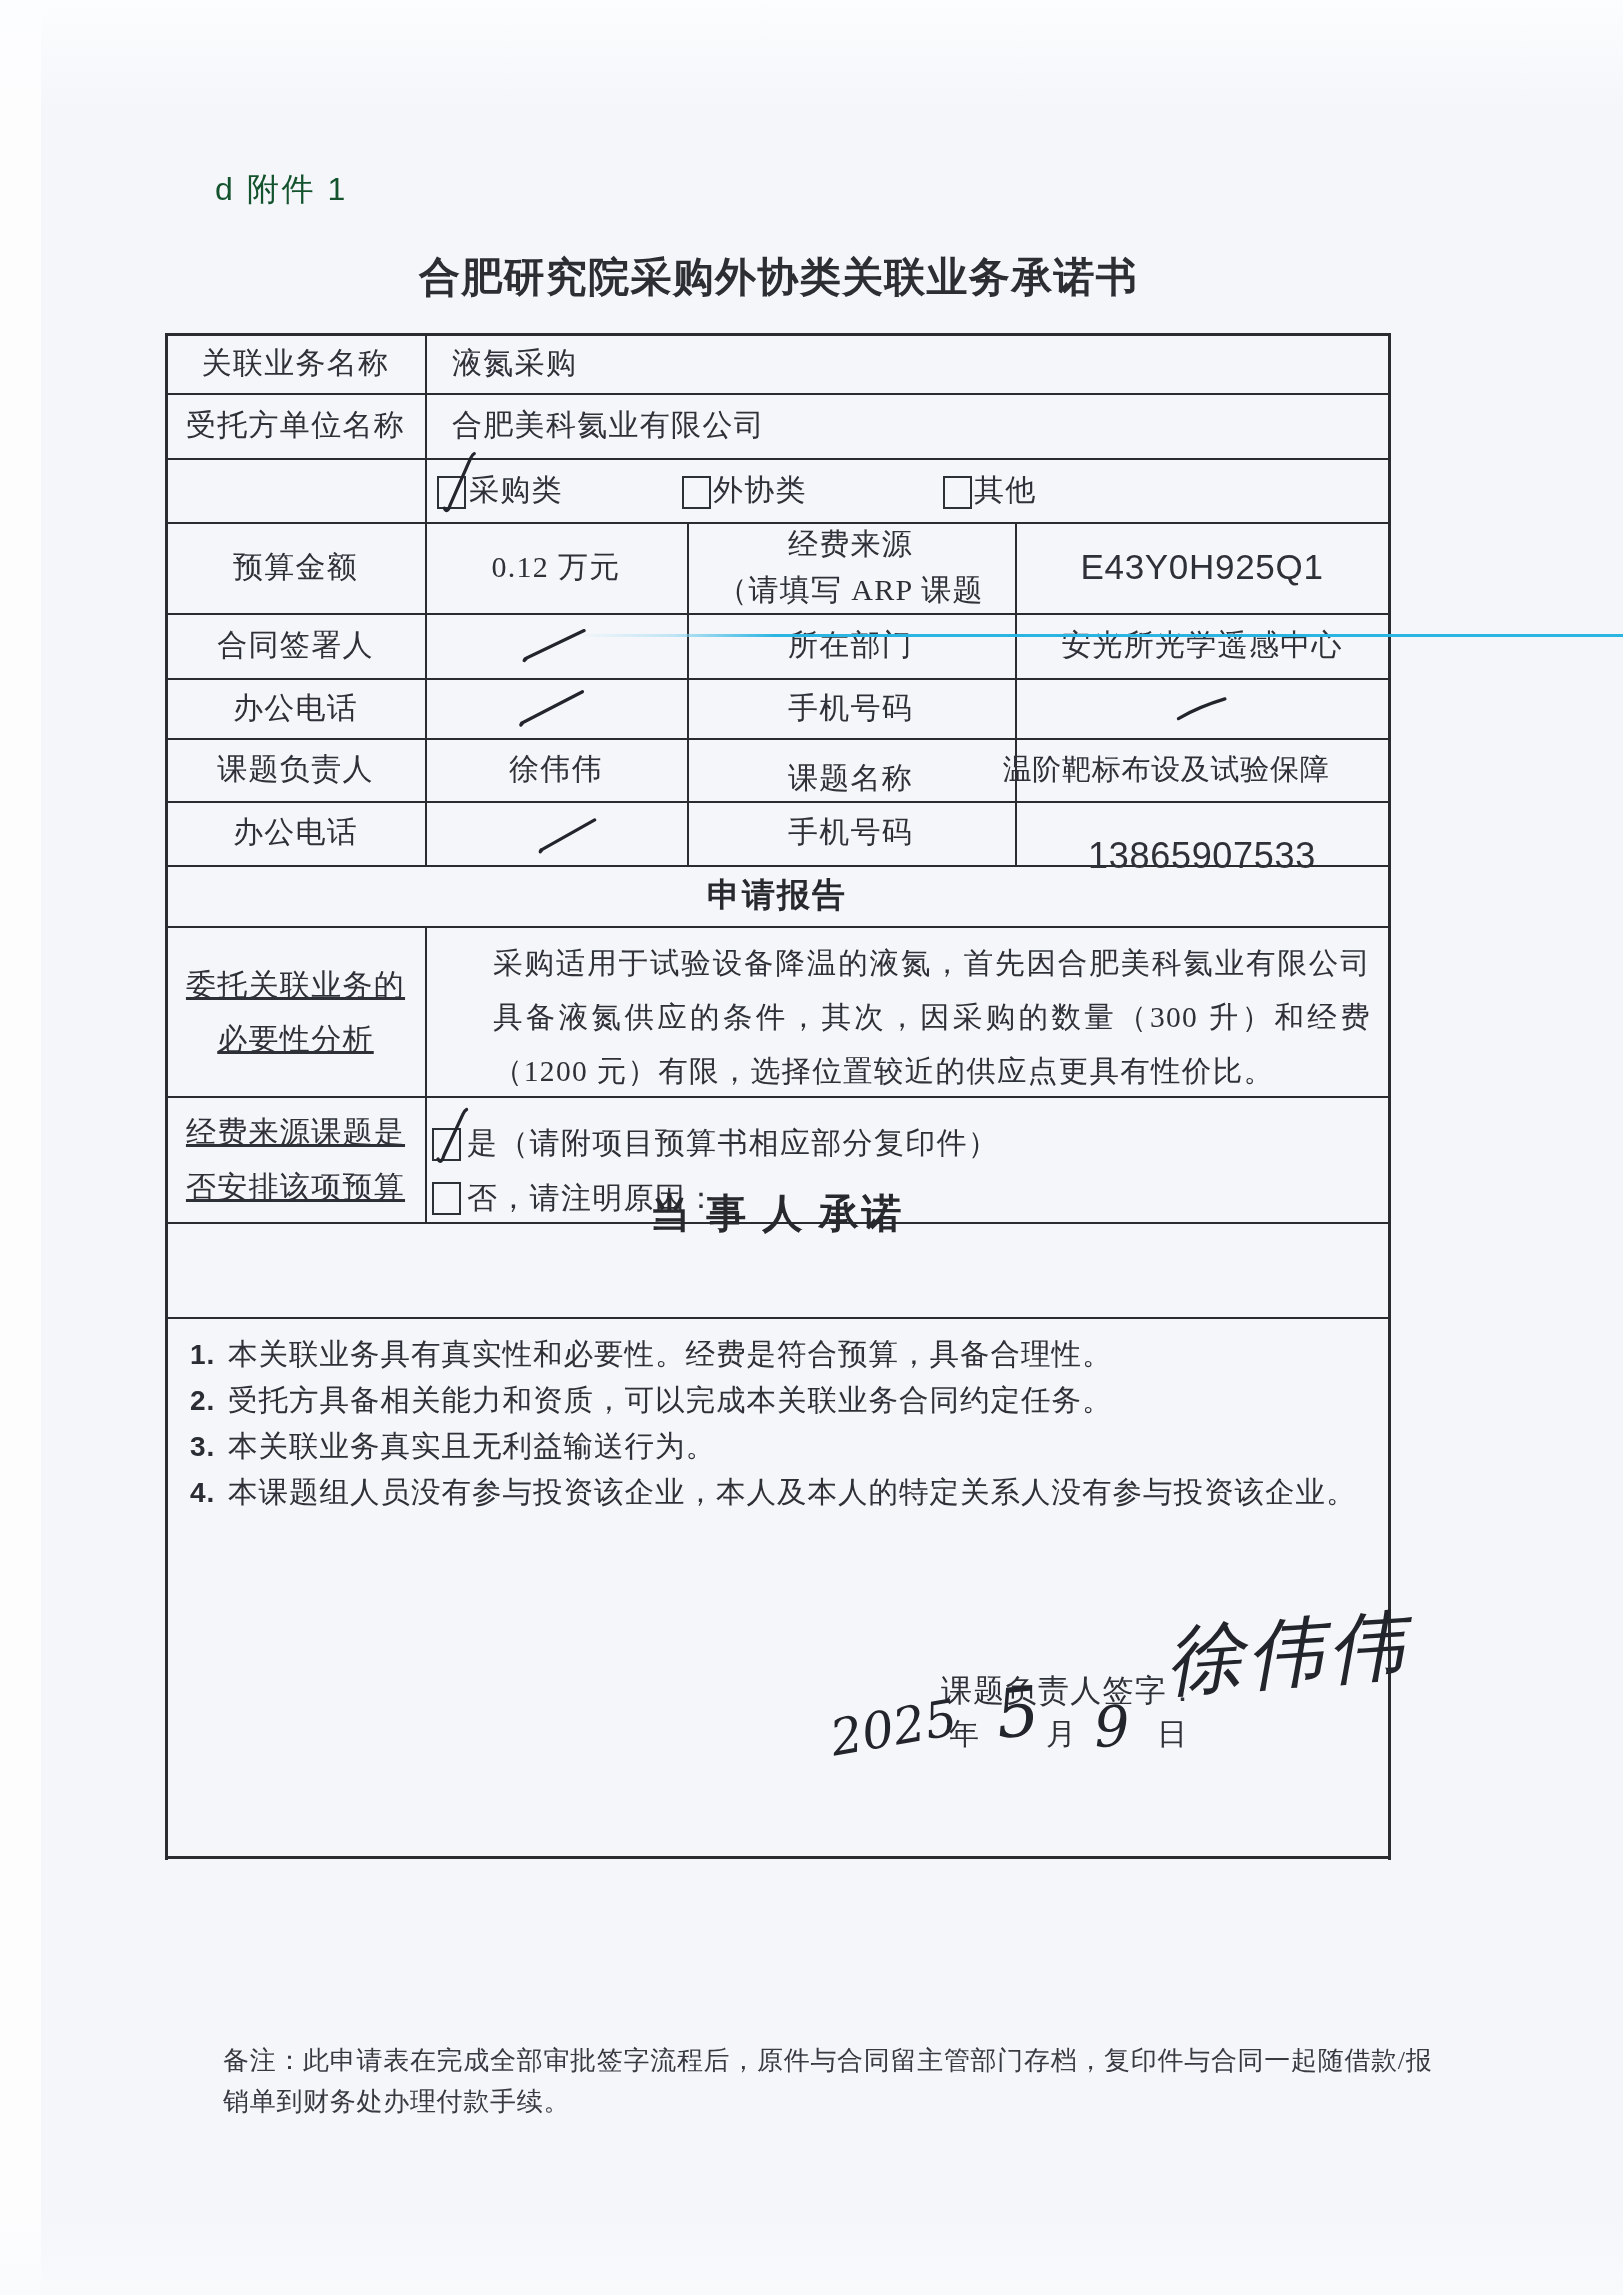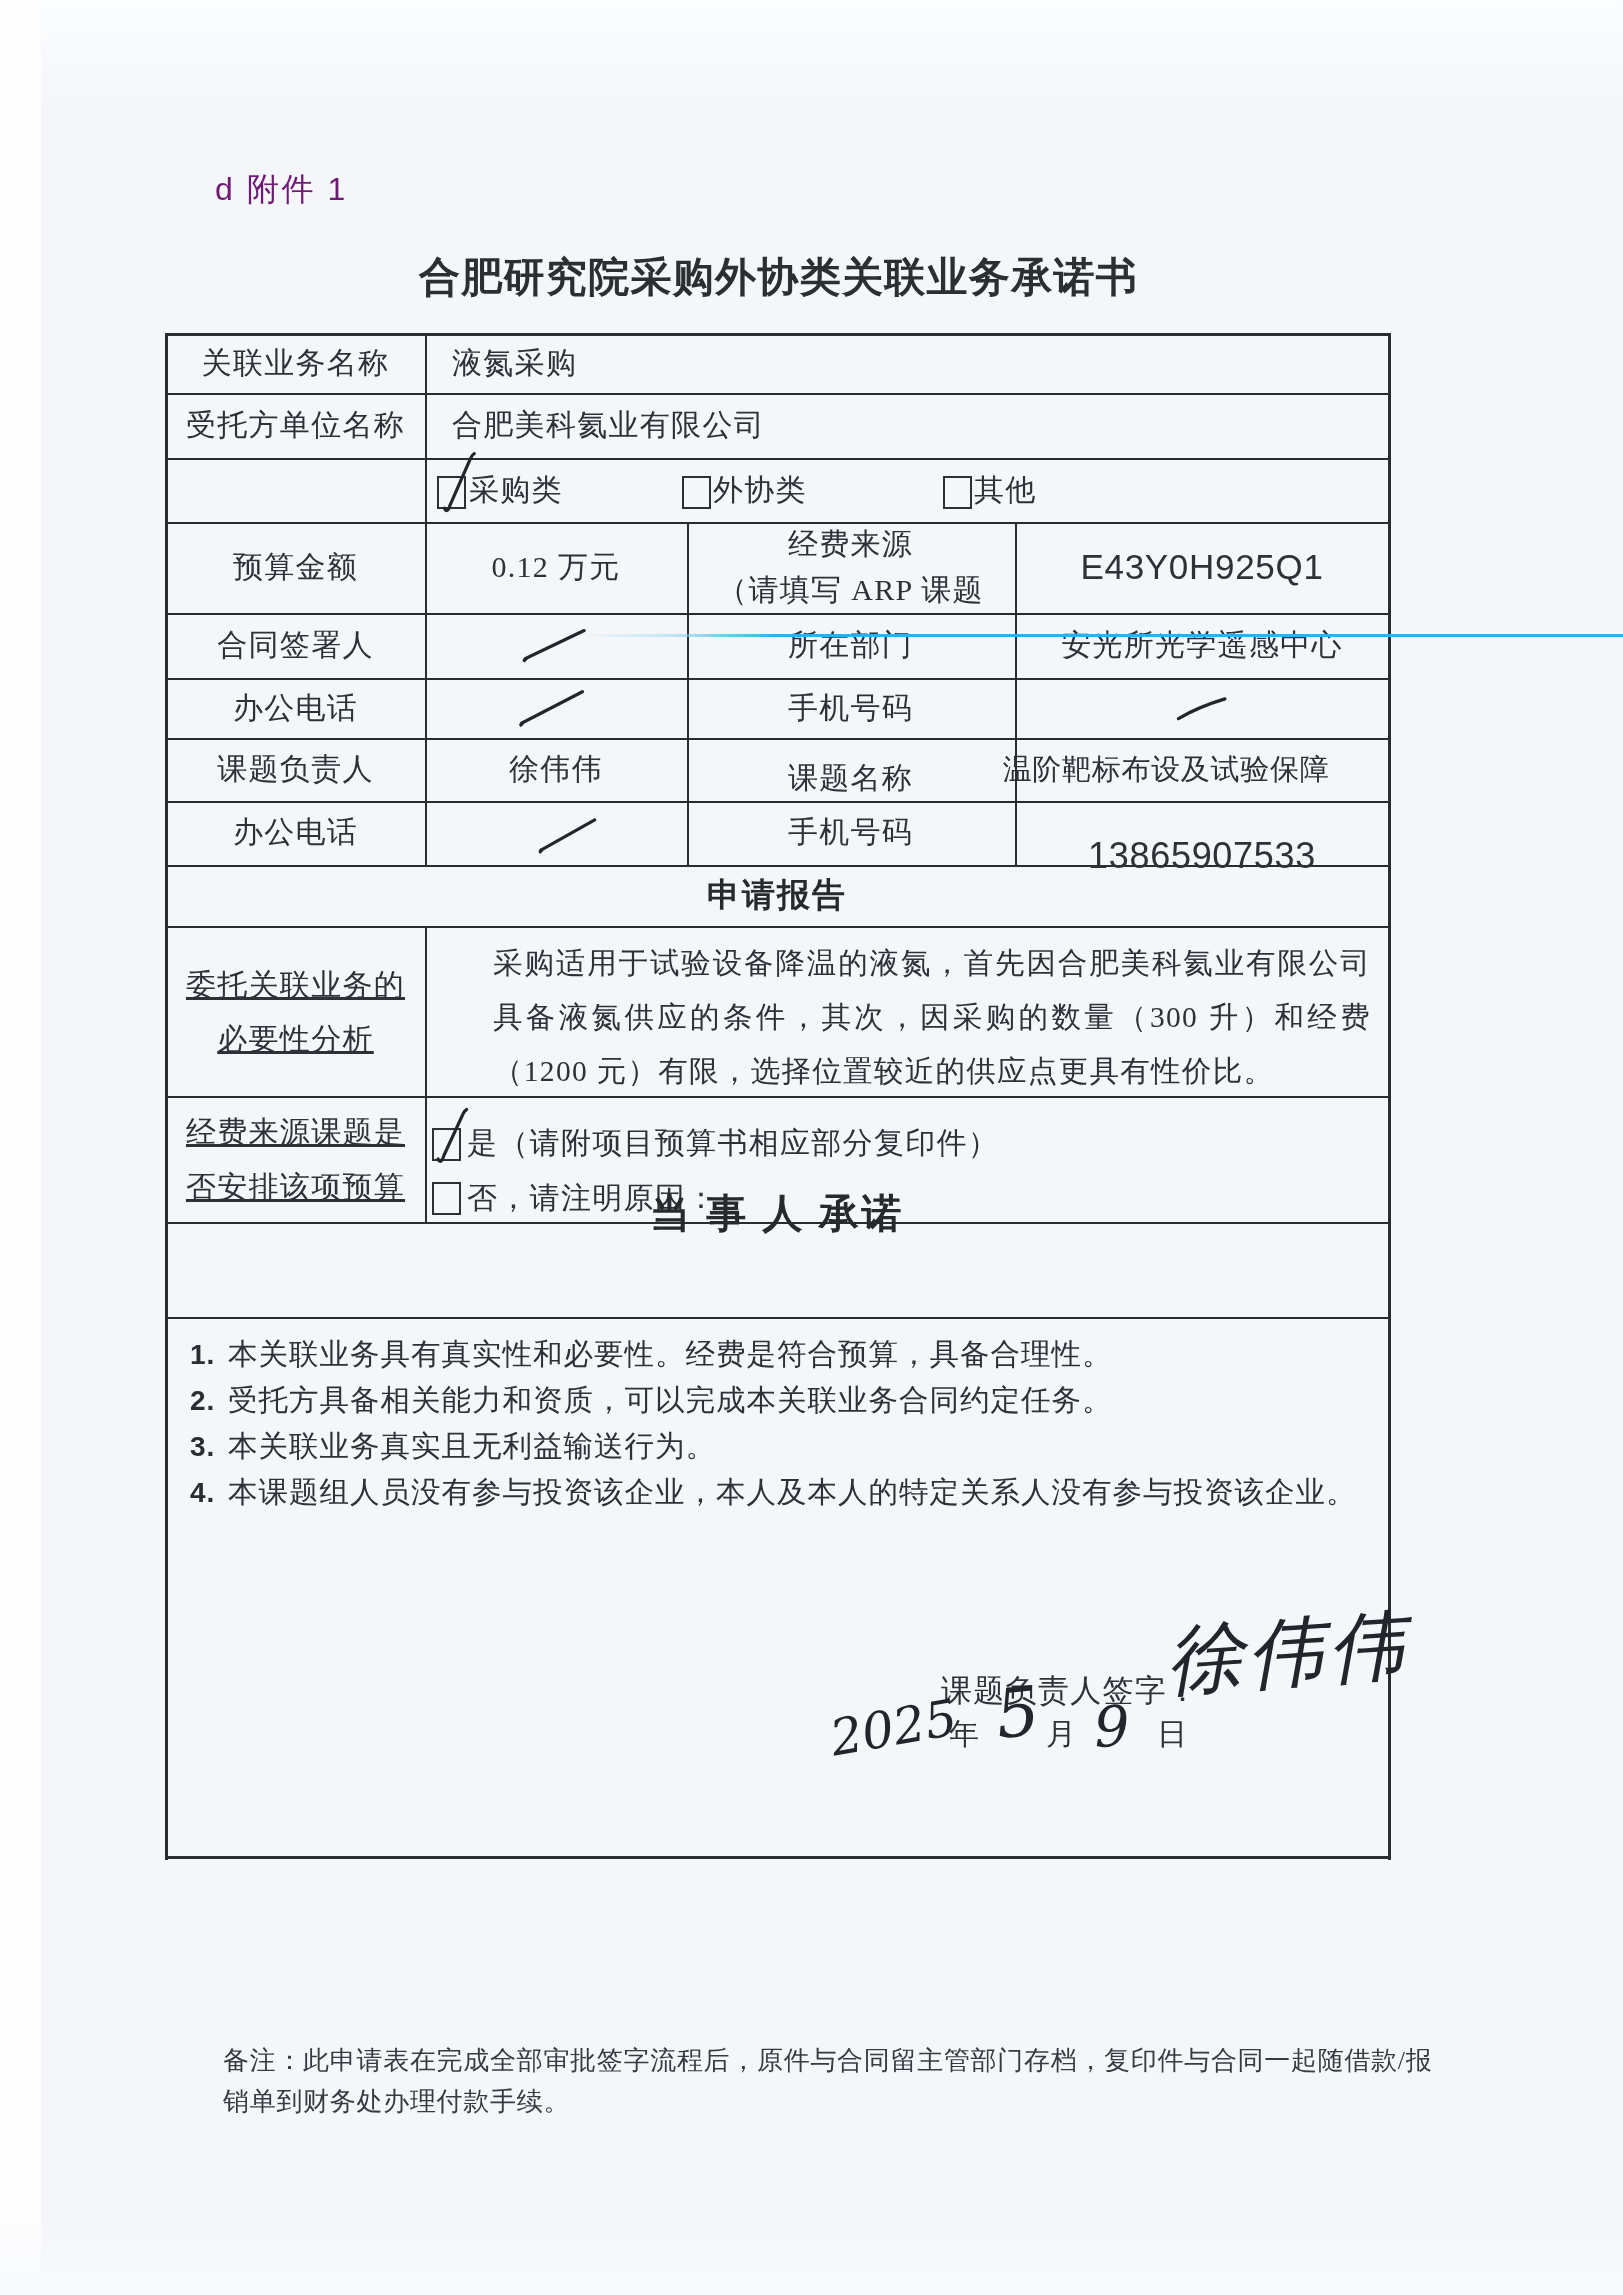--- a/index.html
+++ b/index.html
@@ -29,21 +29,21 @@
   .hw{font-family:"DejaVu Serif","Liberation Serif",serif;font-style:italic;color:#22252c;}
 
   .title{
     position:absolute;left:165px;top:250px;width:1227px;text-align:center;
     font-family:"Liberation Sans","DejaVu Sans",sans-serif;font-weight:bold;
     font-size:41px;letter-spacing:1.3px;color:#2c2e33;
   }
   .attach{
     position:absolute;left:215px;top:168px;
     font-family:"Liberation Sans","DejaVu Sans",sans-serif;
-    font-size:32px;color:#701a75;letter-spacing:2.6px;
+    font-size:32px;color:#14532d;letter-spacing:2.6px;
   }
 
   .cb{position:absolute;width:25px;height:29px;border:2px solid #2c3037;overflow:visible;}
   .cb .tick{display:none;position:absolute;left:-3.9px;top:-27.5px;}
   .cb.checked .tick{display:block;}
 
   .para{
     position:absolute;left:493px;top:936px;width:878px;
     font-size:29.5px;line-height:54px;letter-spacing:1.3px;
     text-align:justify;white-space:normal;color:#2e3138;

